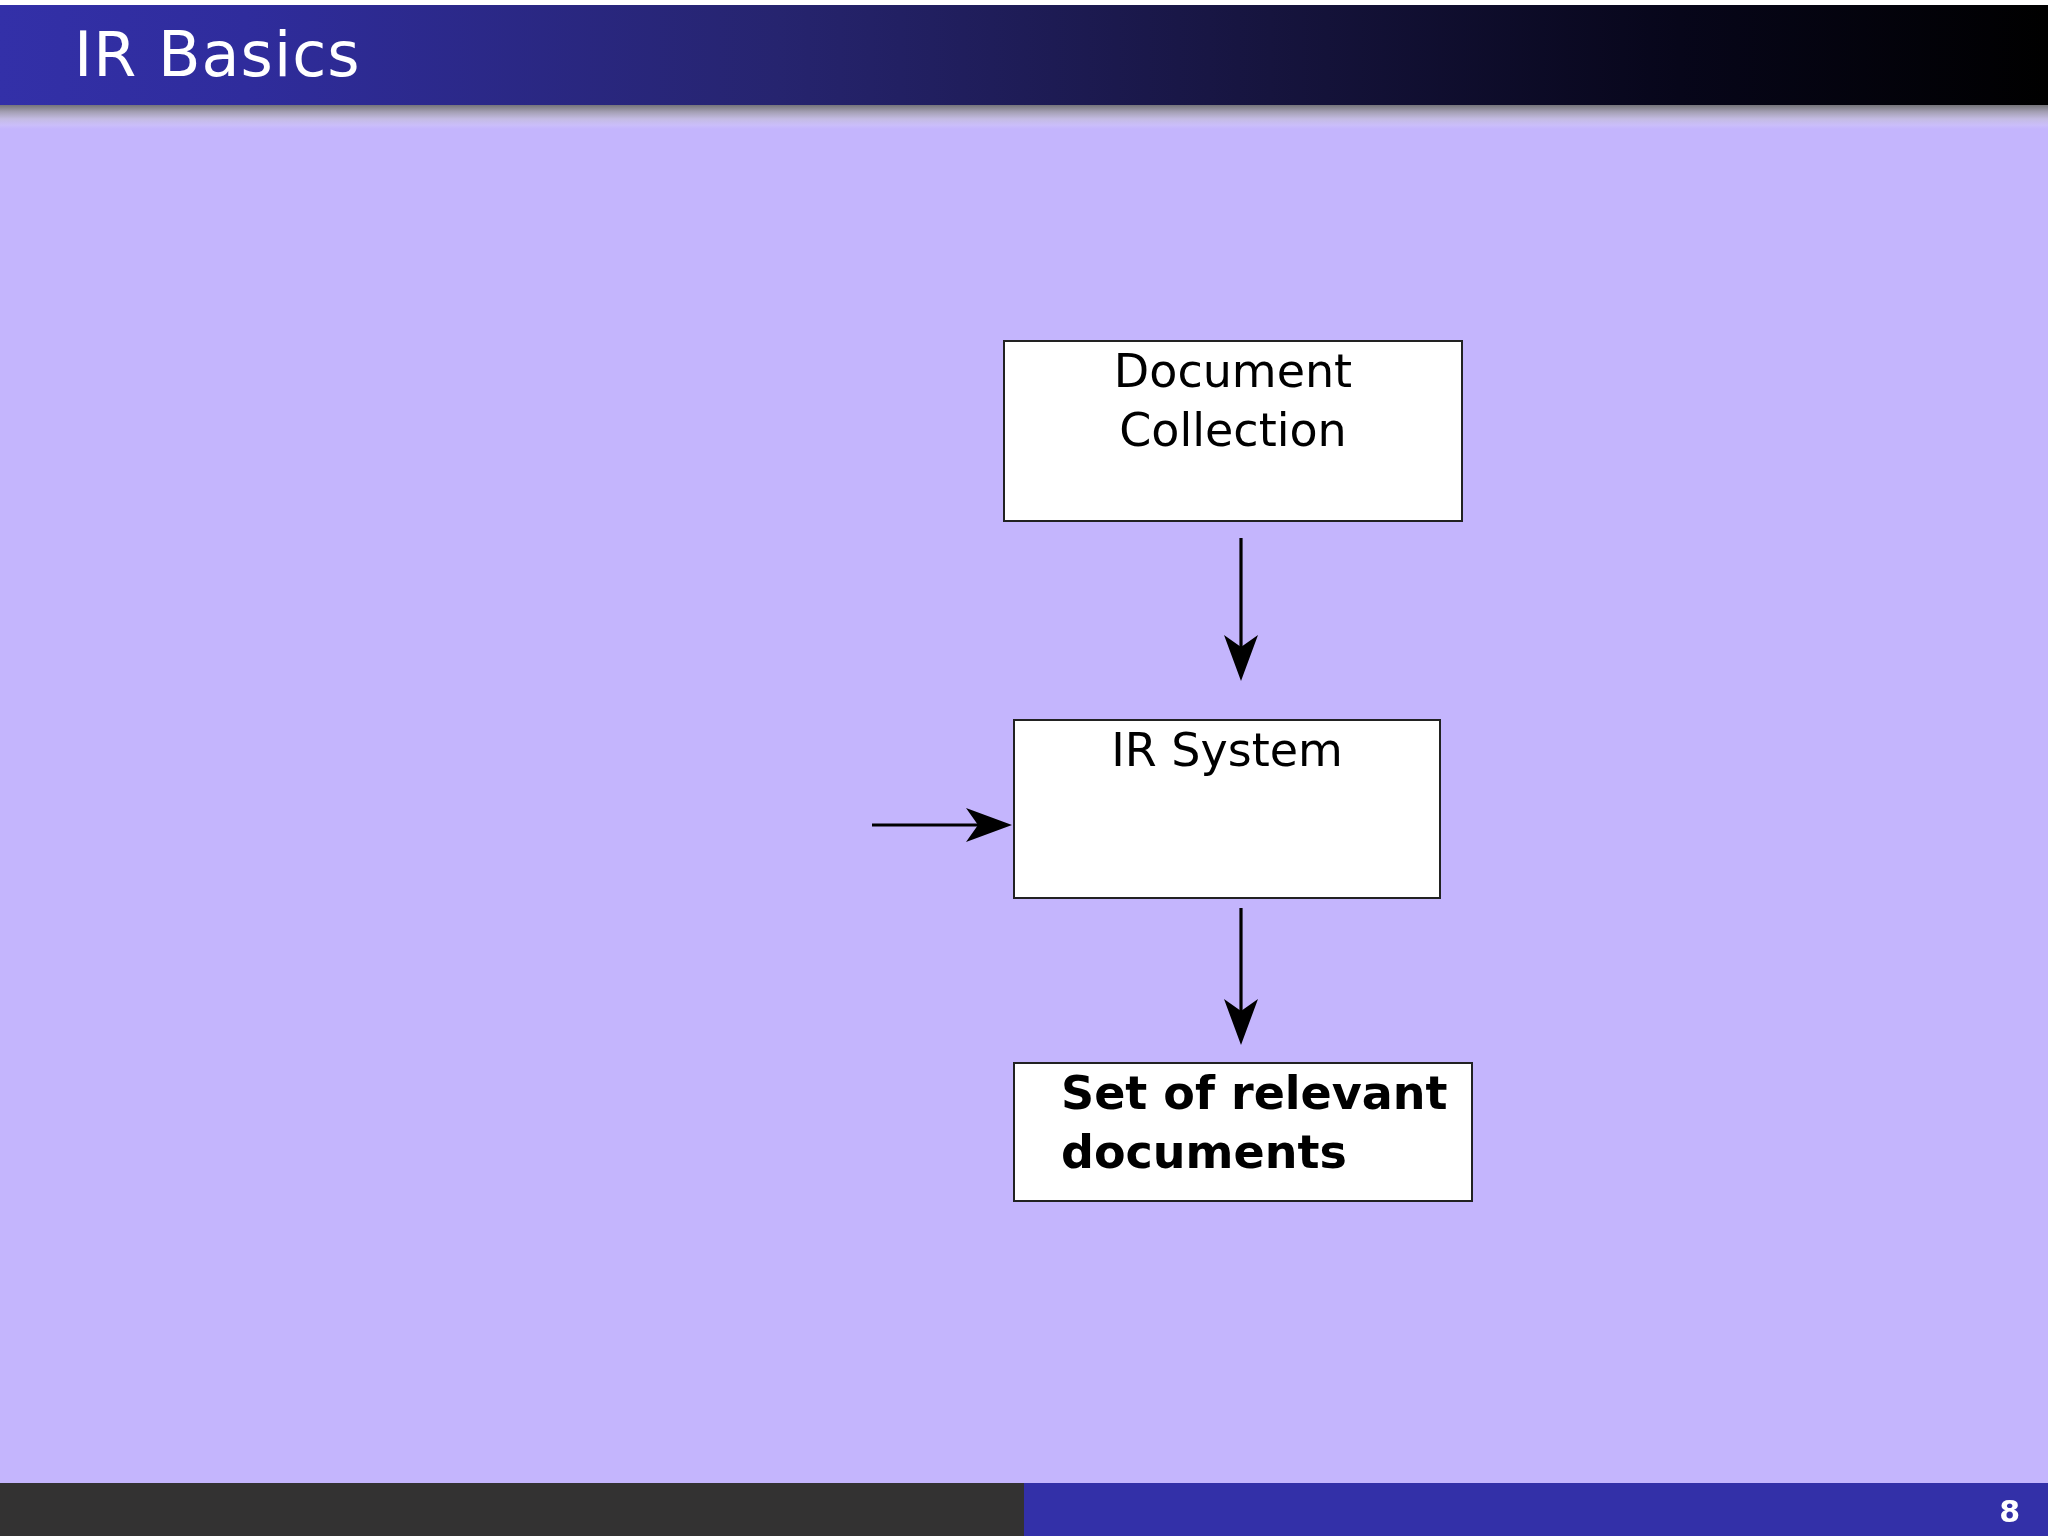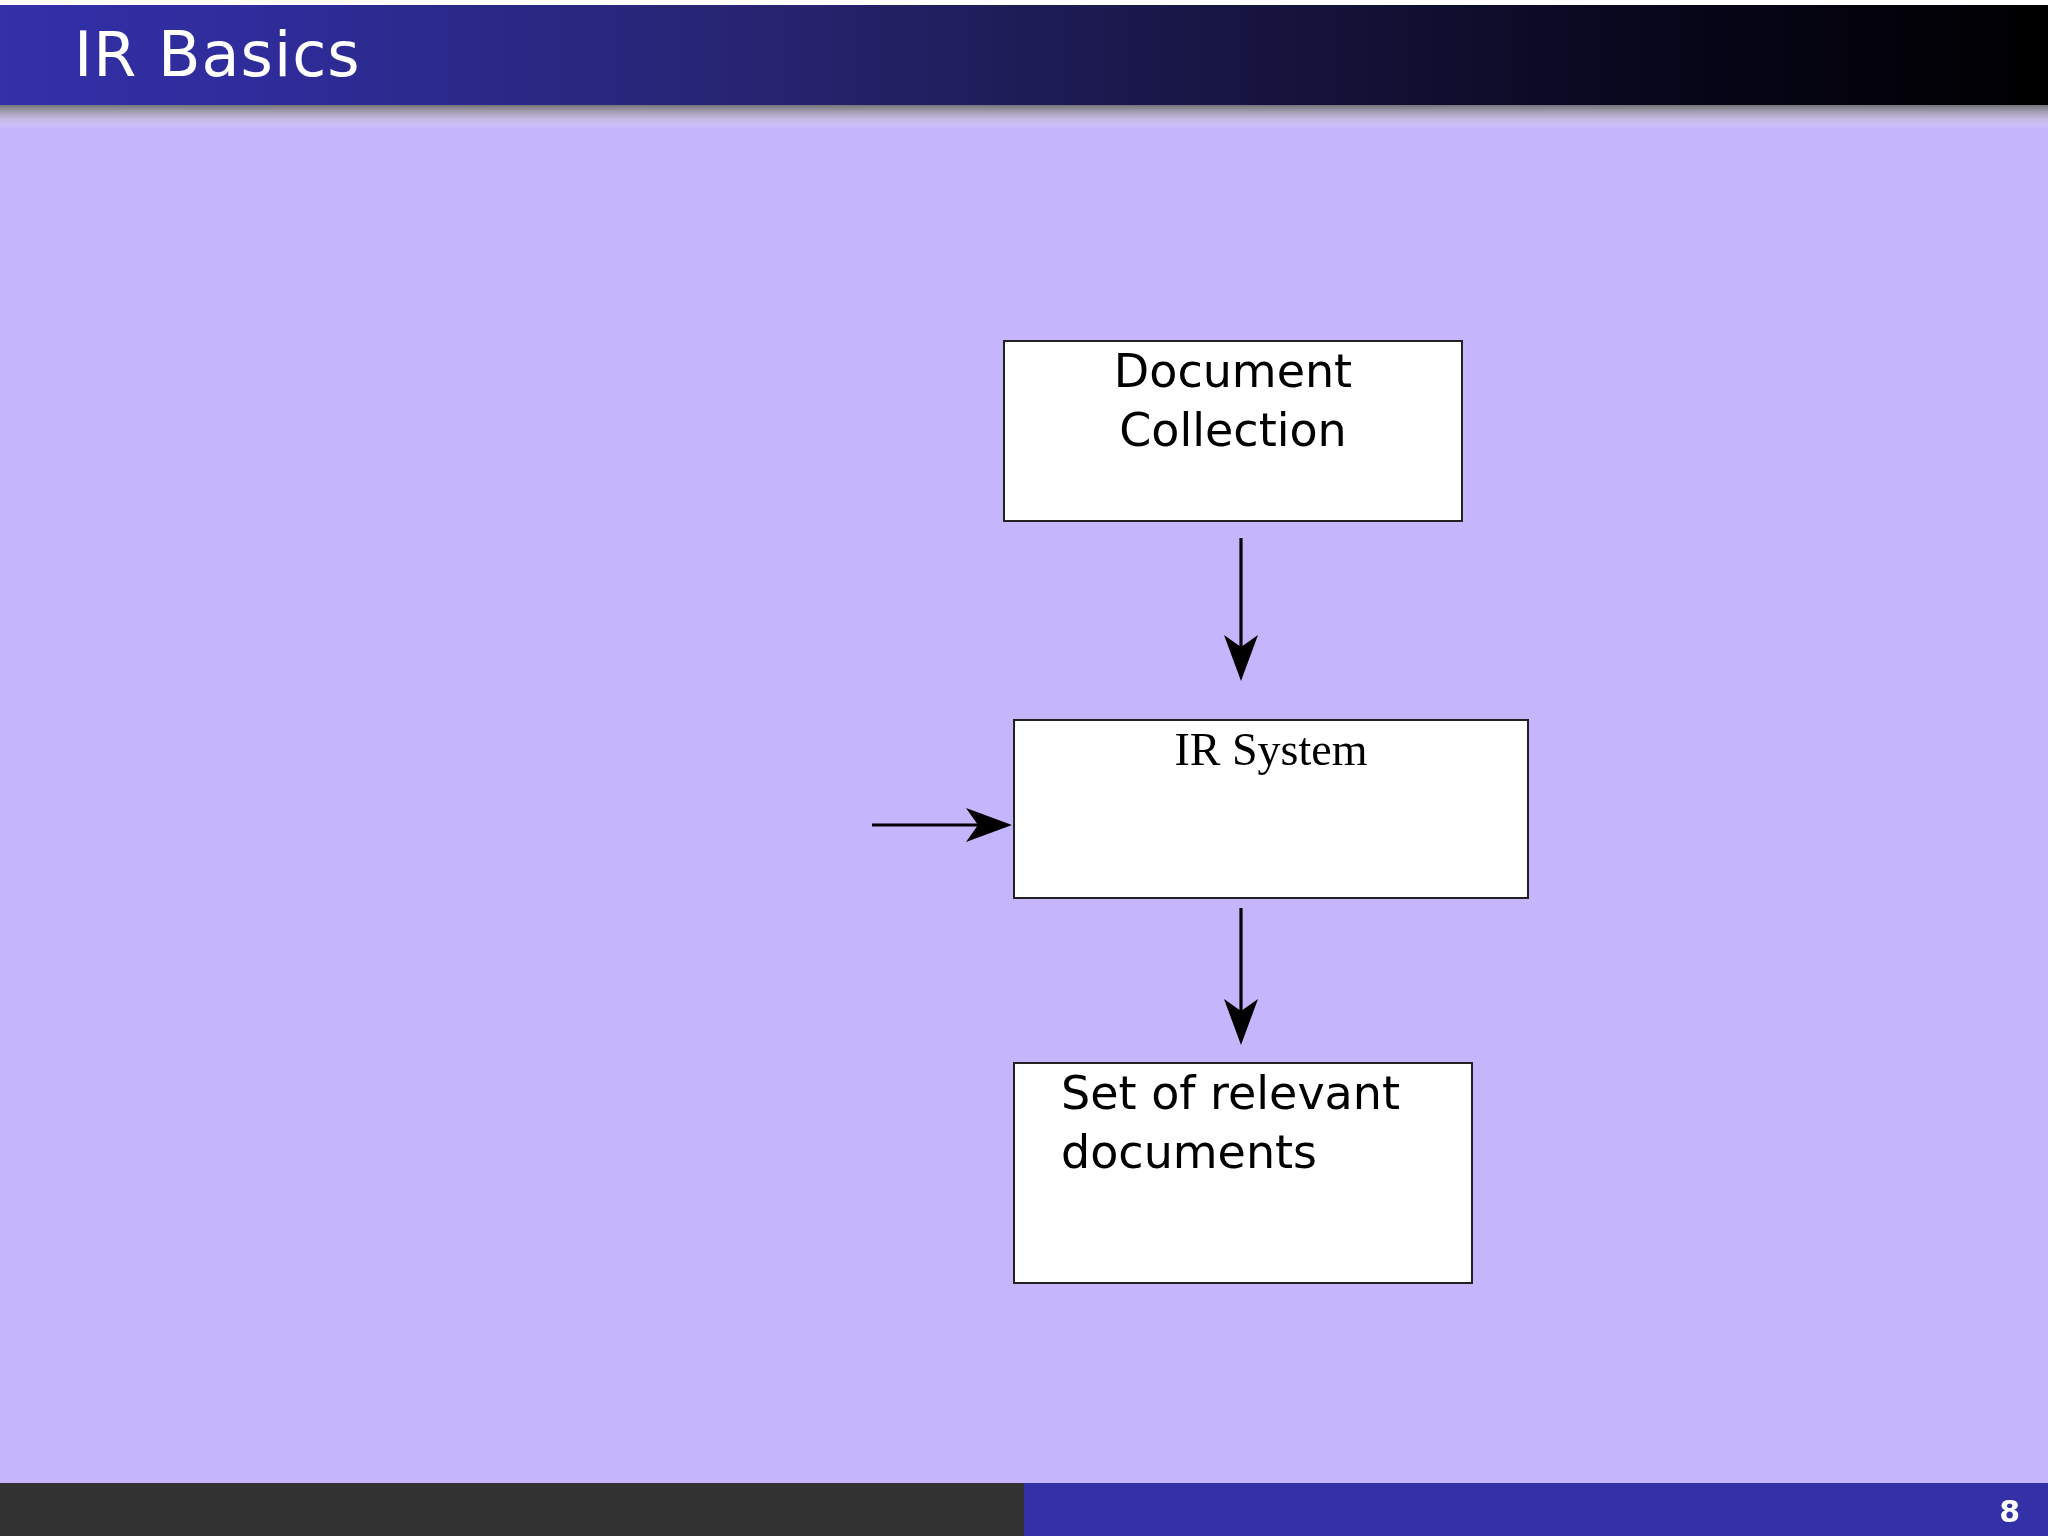--- a/index.html
+++ b/index.html
@@ -96,26 +96,25 @@
   
   #node-document-collection {
     left: 1003px; top: 335px; width: 460px; height: 182px;
     justify-content: center;
   }
   #node-query {
     left: 582px; top: 743px; width: 262px; height: 144px;
     padding-left: 46px;
   }
   #node-ir-system {
-    left: 1013px; top: 714px; width: 516px; height: 180px;
+    left: 1013px; top: 714px; width: 428px; height: 180px;
     justify-content: center;
-    font-family: Liberation Serif, serif;
   }
   #node-relevant-documents {
-    left: 1013px; top: 1057px; width: 460px; height: 222px;
+    left: 1013px; top: 1057px; width: 460px; height: 140px; font-weight: bold;
   }
 
   .edge-svg {
     position: absolute;
     left: 0; top: 0;
     width: 2048px;
     height: 1536px;
     overflow: visible;
     pointer-events: none;
   }

